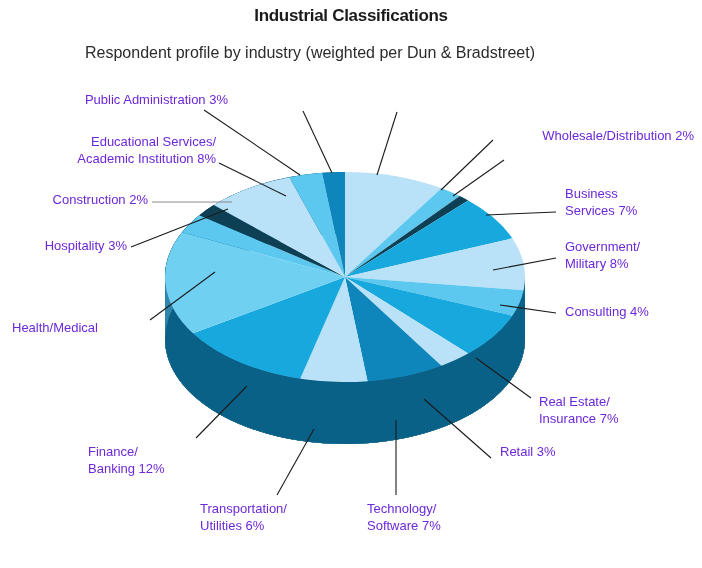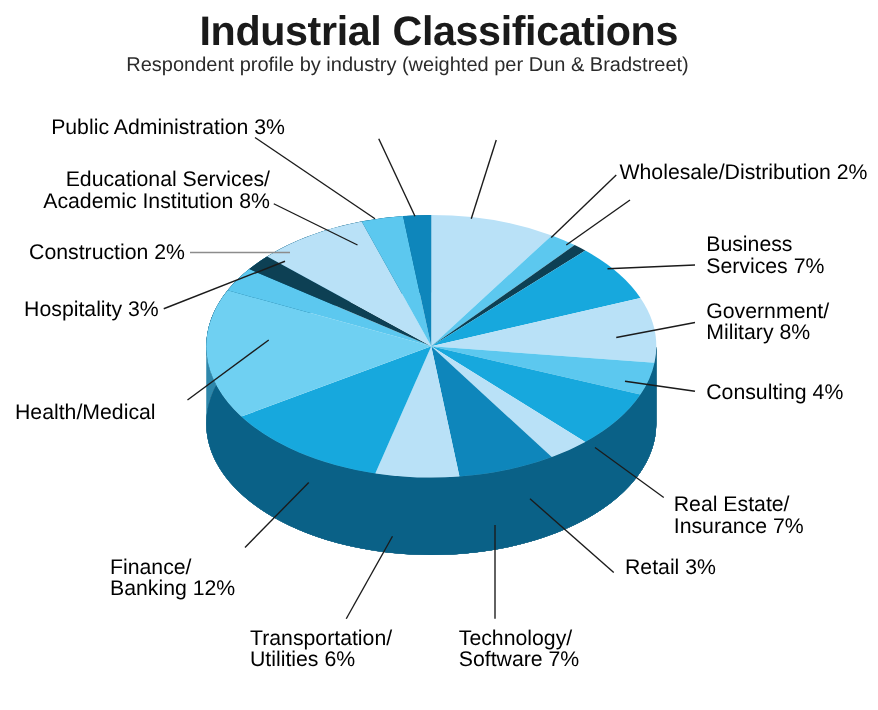--- a/index.html
+++ b/index.html
@@ -8,37 +8,36 @@
     background:#ffffff;
     font-family:"Liberation Sans", sans-serif;
     color:#1b1b1b;
     overflow:hidden;
     position:relative;
   }
   #stage{position:absolute;inset:0;}
   .chart-title{
     position:absolute;top:6px;left:0;width:702px;
     text-align:center;
-    font-size:33px;font-weight:bold;
+    font-size:17px;font-weight:bold;
     letter-spacing:-0.3px;
     color:#1a1a1a;
   }
   .chart-subtitle{
     position:absolute;top:44px;left:0;width:620px;
     text-align:center;
     font-size:16px;font-weight:normal;
     color:#2b2b2b;
-    padding-left:16px;
   }
   svg.pie{position:absolute;left:0;top:0;width:702px;height:568px;}
   .lbl{
     position:absolute;
-    font-size:17px;
+    font-size:13px;
     line-height:1.18;
-    color:#000000;
+    color:#6d28d9;
     white-space:pre;
   }
   .lbl.r{text-align:right;}
   .lbl.l{text-align:left;}
 </style>
 </head>
 <body>
 
 <div id="stage">
 

